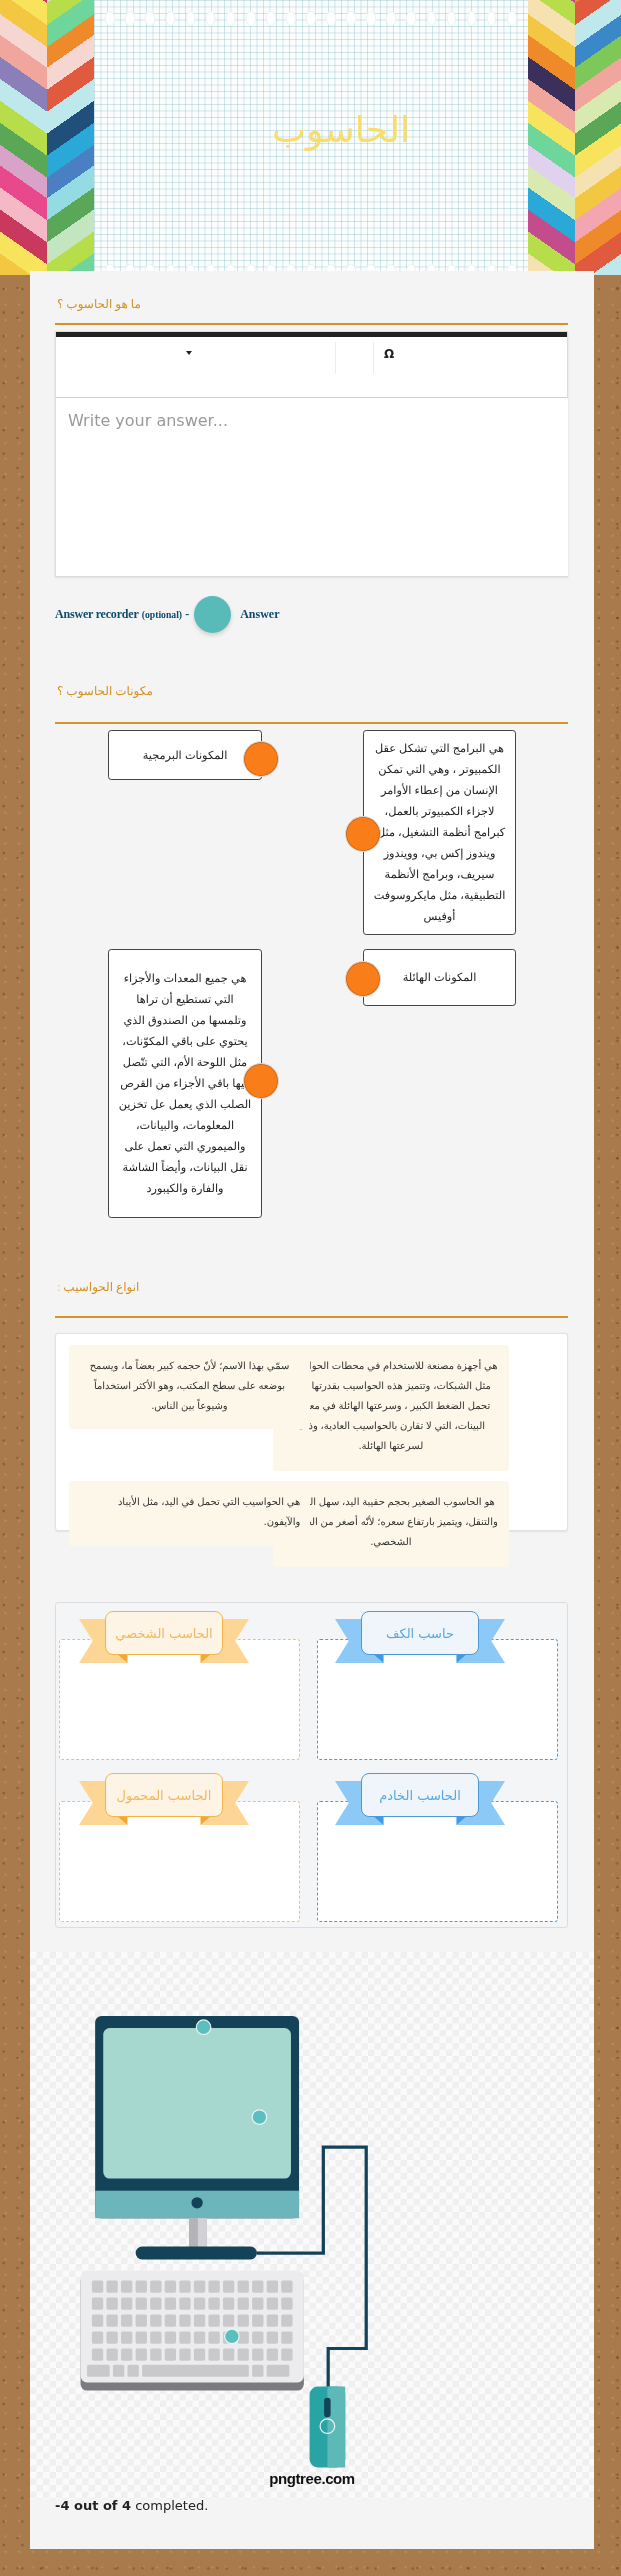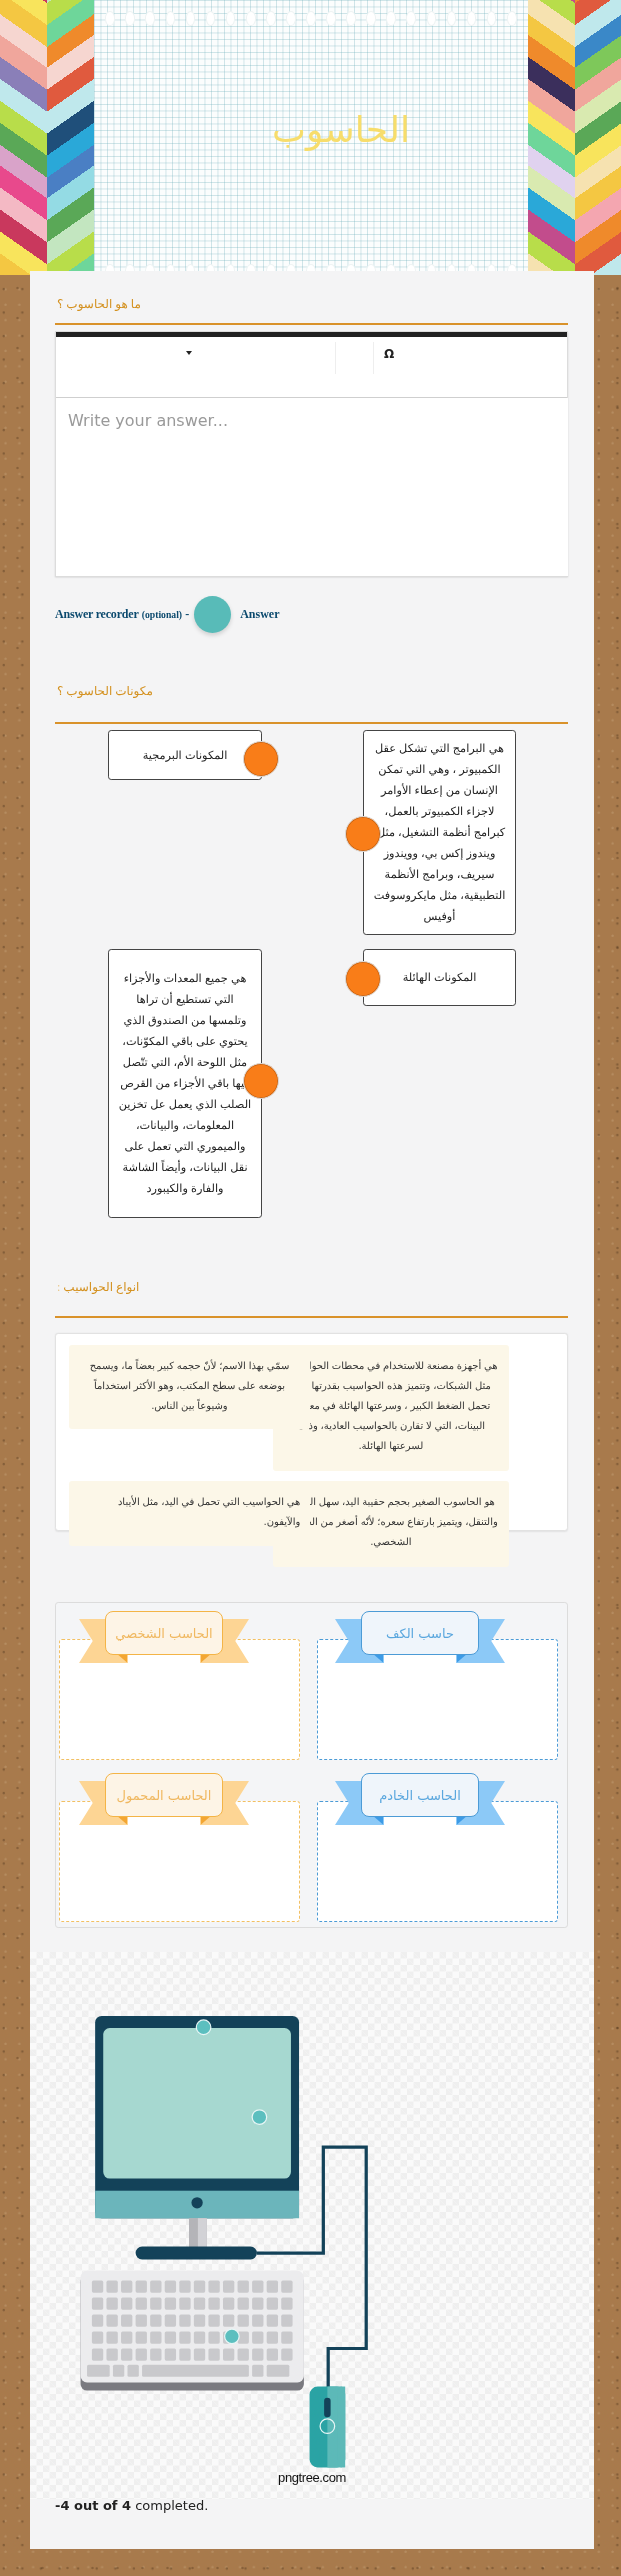--- a/index.html
+++ b/index.html
@@ -146,21 +146,21 @@
 
   
   .illus { position: absolute; left: 0; top: 1681px; width: 564px; height: 547px;
     background-color: #fafafa;
     background-image:
       linear-gradient(45deg, #efefef 25%, transparent 25%, transparent 75%, #efefef 75%),
       linear-gradient(45deg, #efefef 25%, transparent 25%, transparent 75%, #efefef 75%);
     background-size: 13px 13px; background-position: 0 0, 6.5px 6.5px; }
   .illus svg { position: absolute; left: 0; top: 0; }
   .watermark { position: absolute; left: 0; width: 564px; top: 518px; text-align: center;
-    font-size: 13px; font-weight: normal; color: #111; letter-spacing: -0.4px; }
+    font-size: 15px; font-weight: bold; color: #111; letter-spacing: -0.4px; }
 
   .footer { position: absolute; left: 25px; top: 2227px; font-size: 13px; color: #222;
     font-family: "DejaVu Sans", sans-serif; }
   .footer b { font-weight: bold; }
 </style>
 </head>
 <body>
 
 <div class="banner">
   <div class="chev left">

